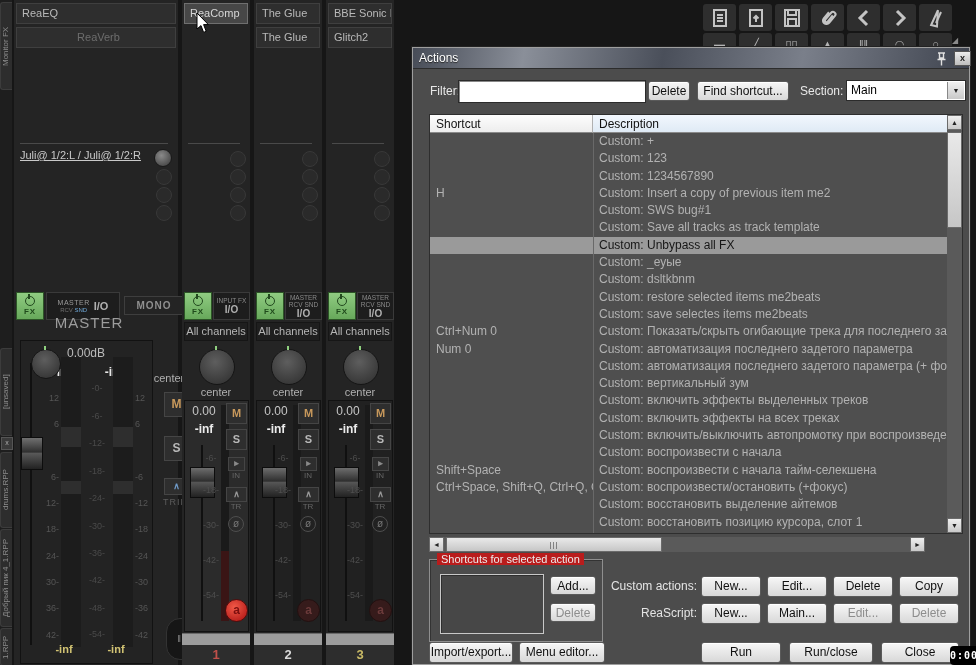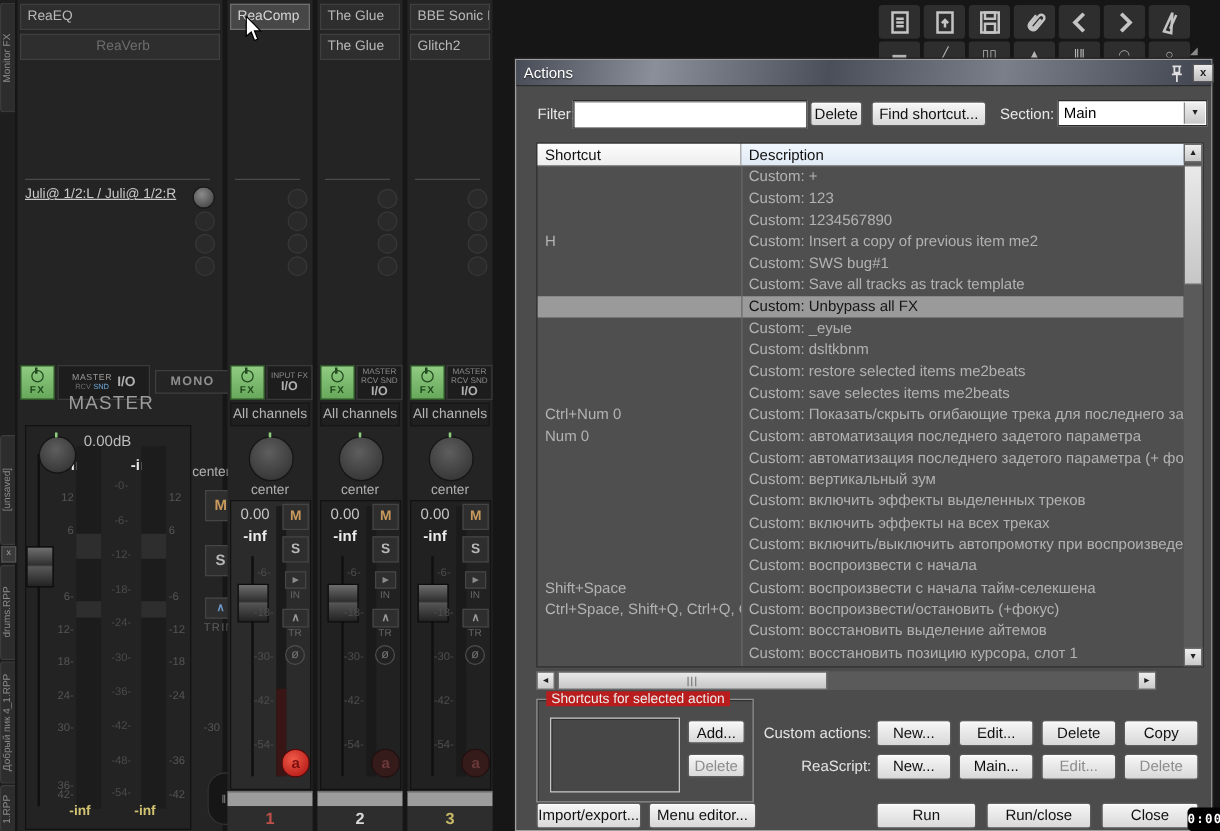--- a/index.html
+++ b/index.html
@@ -211,21 +211,21 @@
       <div class="mfline"></div>
       <div class="mfcap"></div>
       <div id="msl" class="mscale sl">
           <span style="top: 52px;">12</span>
           <span style="top: 78px;">6</span>
           <span style="top: 131px;">6-</span>
           <span style="top: 157px;">12-</span>
           <span style="top: 183px;">18-</span>
           <span style="top: 210px;">24-</span>
           <span style="top: 236px;">30-</span>
-          <span style="top: 262px; margin-top: 20px;">36-</span>
+          <span style="top: 262px;">36-</span>
           <span style="top: 289px;">42-</span>
         </div>
       <div id="msc" class="mscale sc">
           <span style="top: 42px;">-0-</span>
           <span style="top: 70px;">-6-</span>
           <span style="top: 97px;">-12-</span>
           <span style="top: 125px;">-18-</span>
           <span style="top: 152px;">-24-</span>
           <span style="top: 180px;">-30-</span>
           <span style="top: 207px;">-36-</span>
@@ -233,21 +233,21 @@
           <span style="top: 262px;">-48-</span>
           <span style="top: 288px;">-54-</span>
         </div>
       <div id="msr" class="mscale sr">
           <span style="top: 52px;">12</span>
           <span style="top: 78px;">6</span>
           <span style="top: 131px;">-6</span>
           <span style="top: 157px;">-12</span>
           <span style="top: 183px;">-18</span>
           <span style="top: 210px;">-24</span>
-          <span style="top: 236px; margin-left: 28px;">-30</span>
+          <span style="top: 236px;">-30</span>
           <span style="top: 262px;">-36</span>
           <span style="top: 289px;">-42</span>
         </div>
       <span class="minf il">-inf</span>
       <span class="minf ir">-inf</span>
     </div>
 
     <div class="knob mknob"></div>
     <div class="panlabel mpan">center</div>
     <div class="sq mM">M</div>

